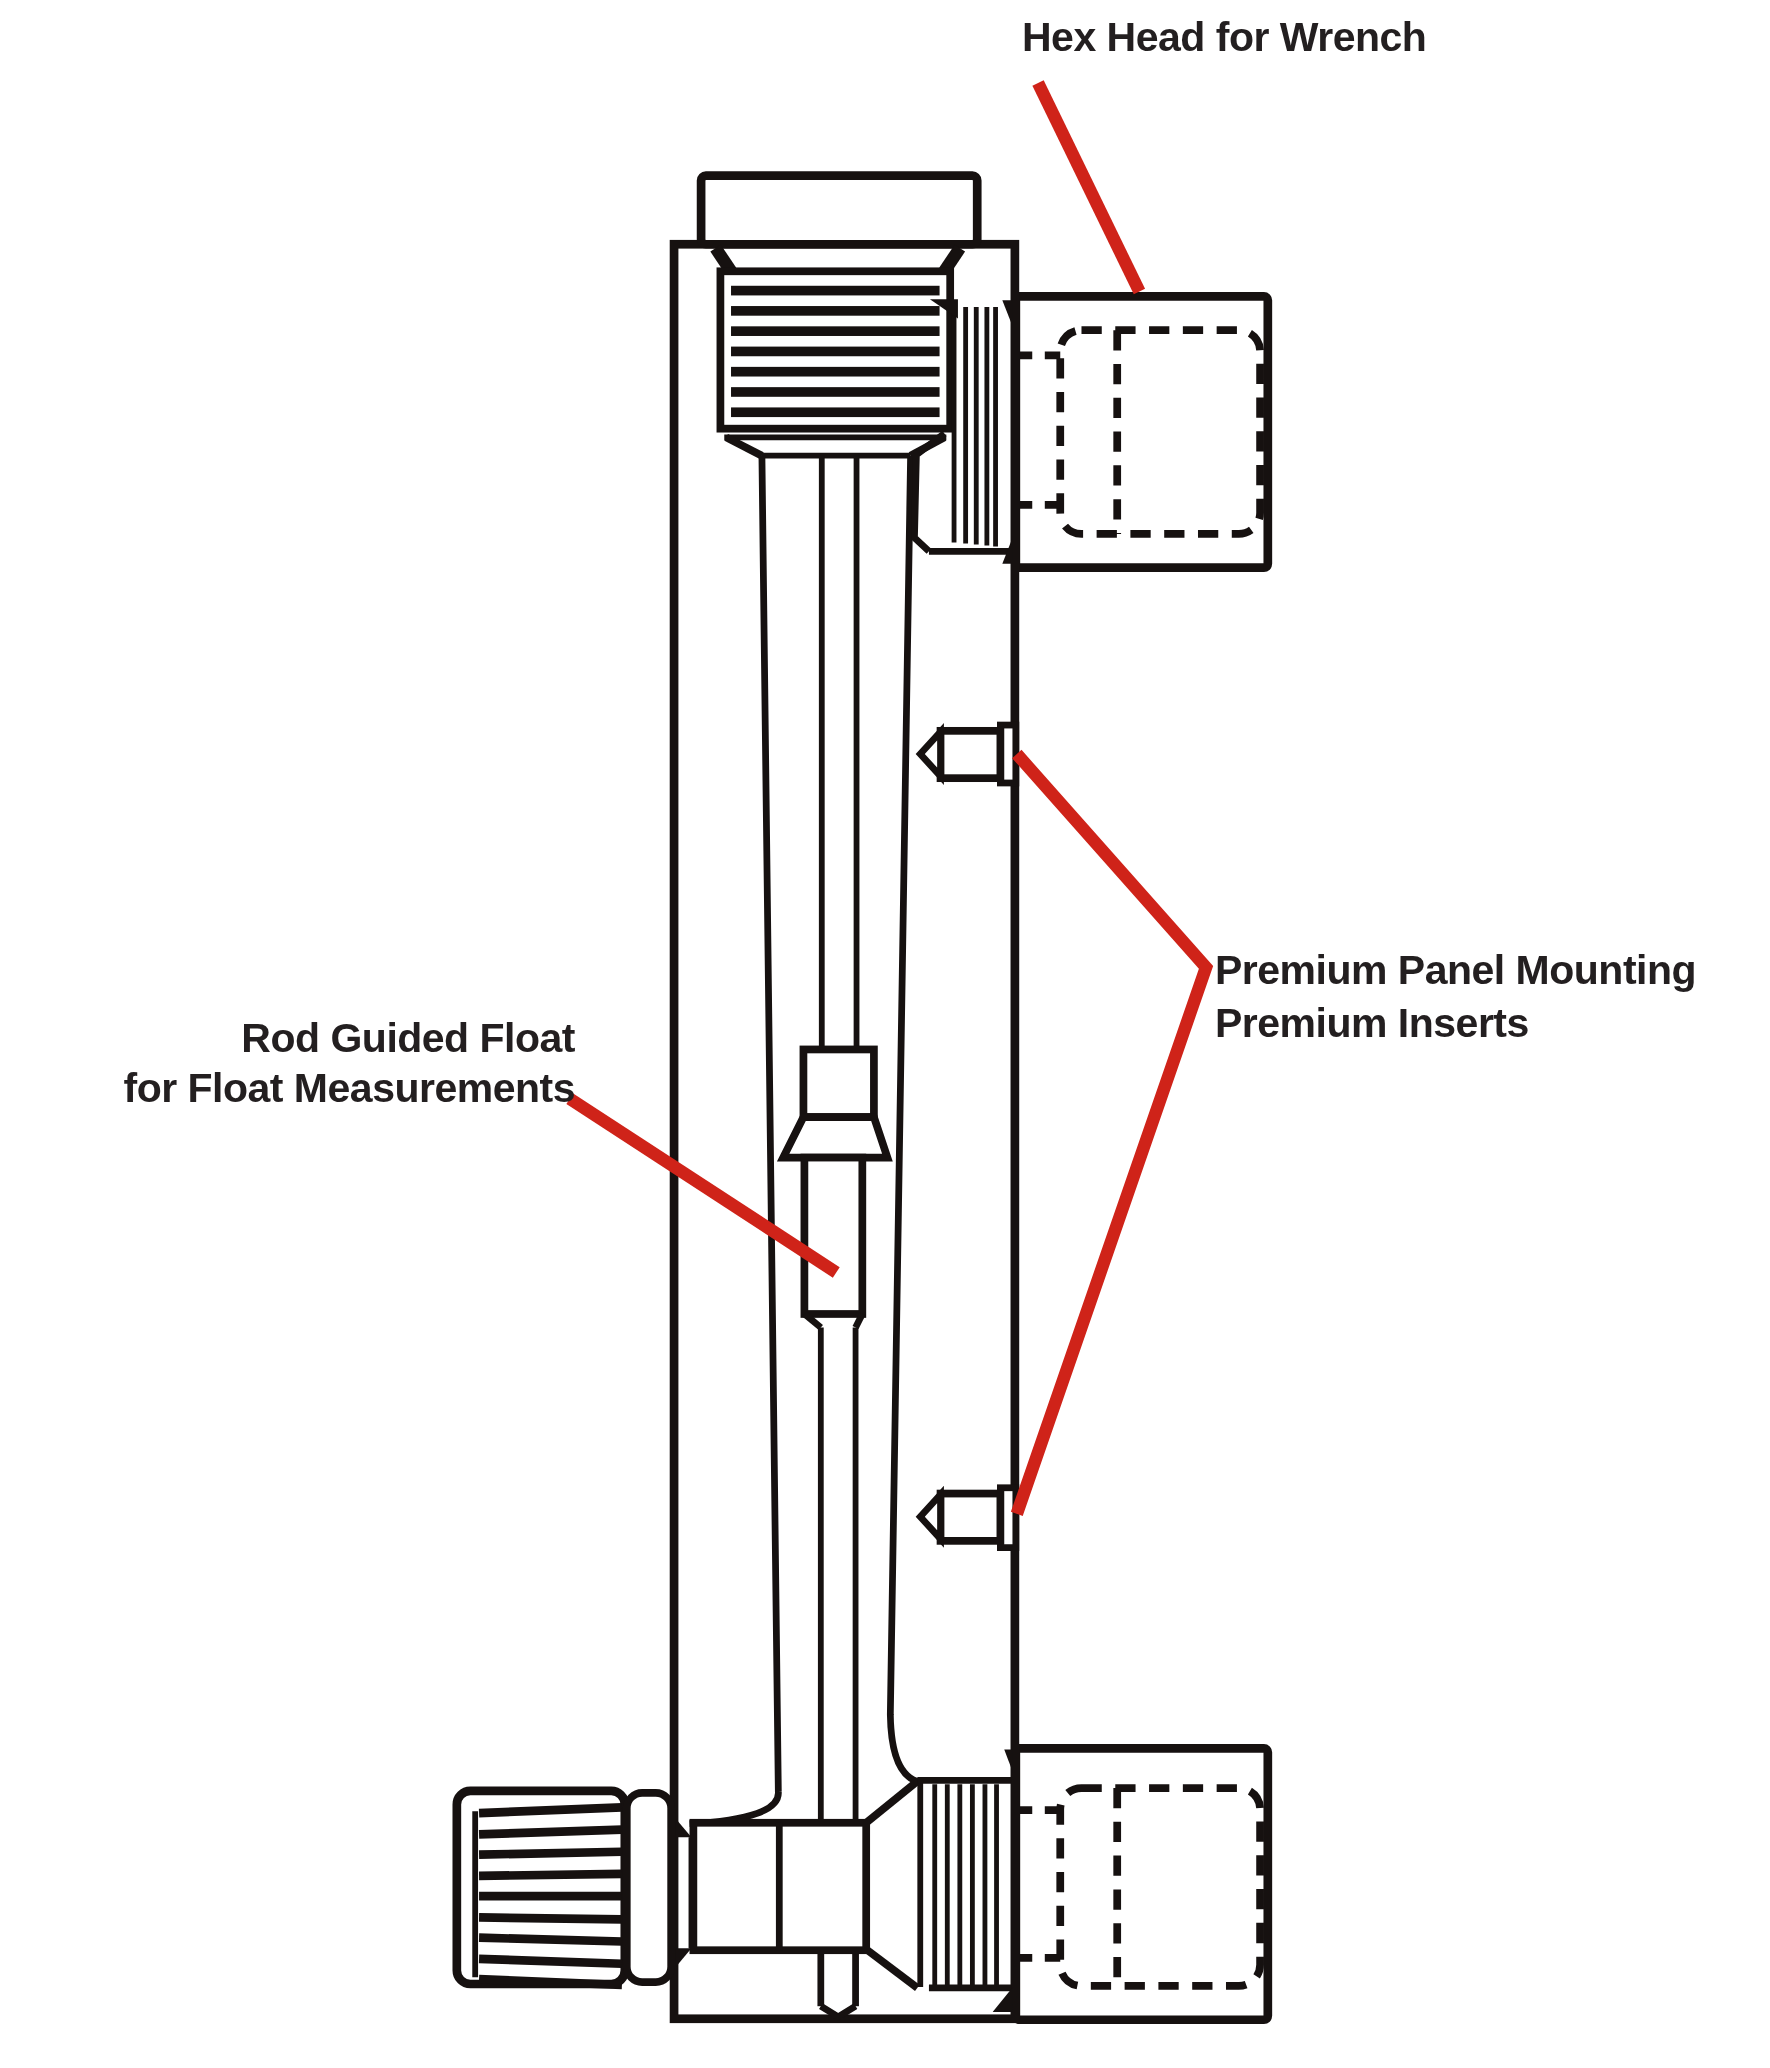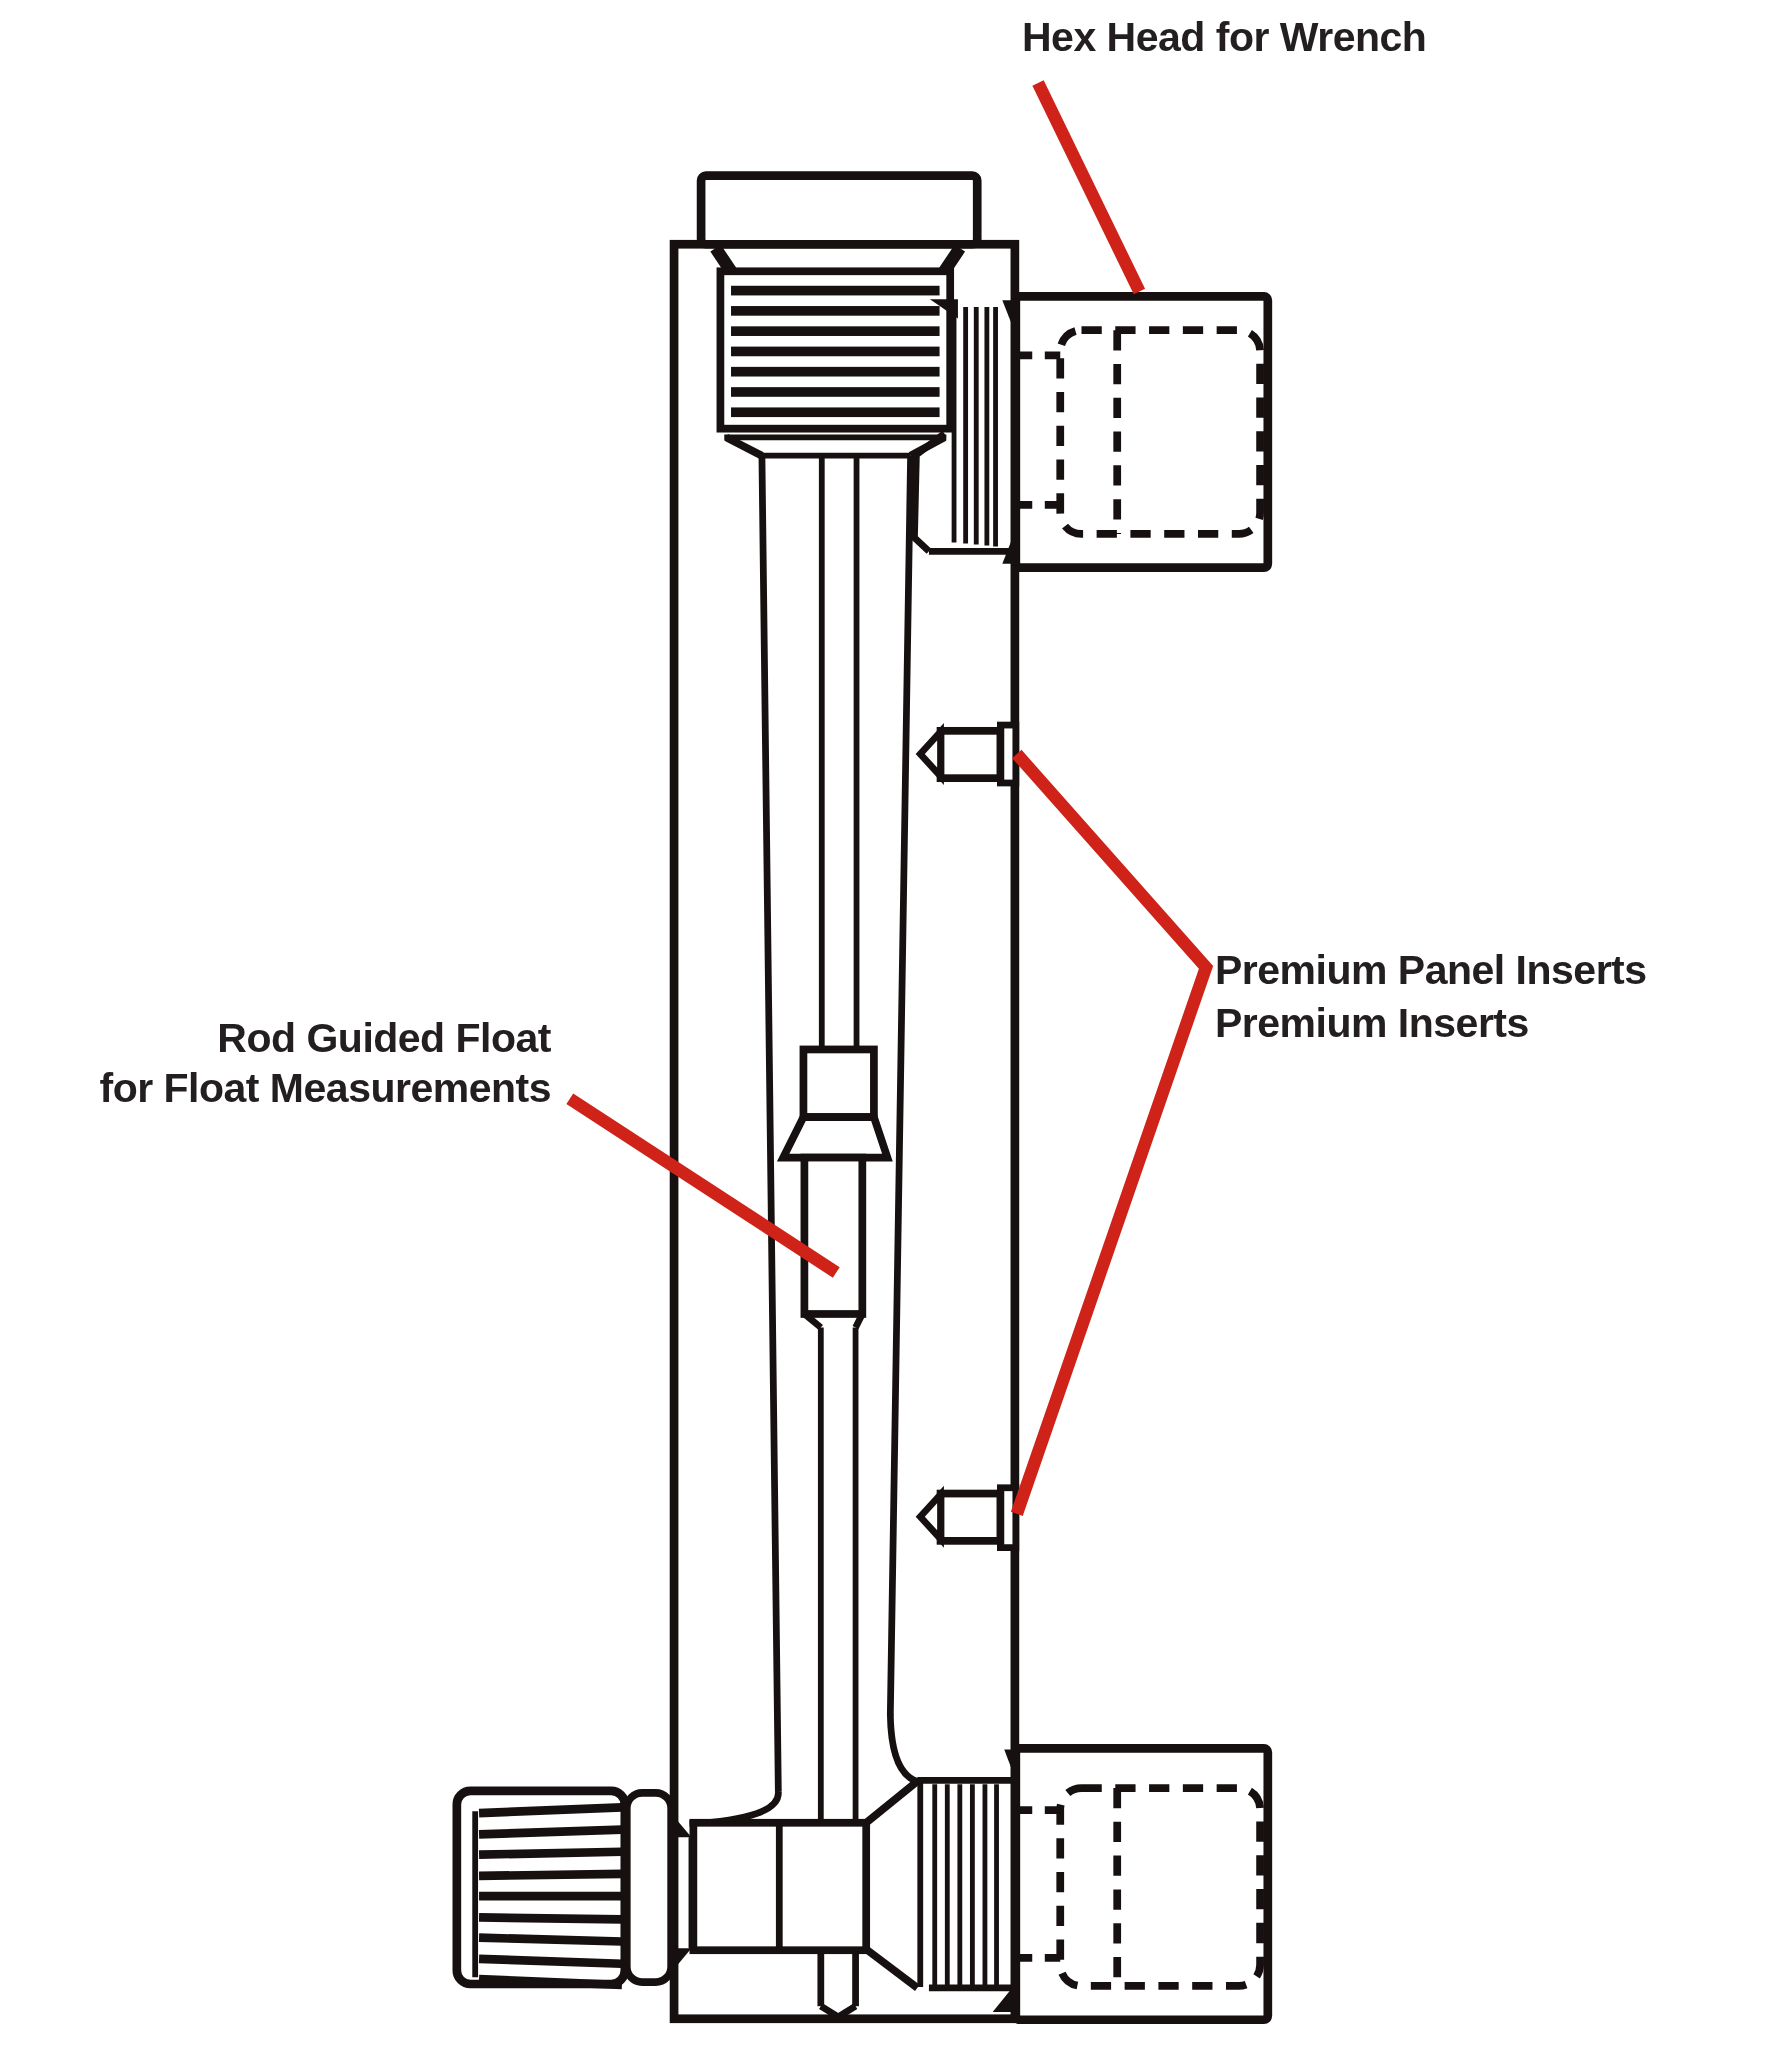--- a/index.html
+++ b/index.html
@@ -21,21 +21,21 @@
   .lbl{
     position:absolute;
     color:var(--text);
     font-weight:bold;
     font-size:41px;
     line-height:53px;
     letter-spacing:-0.5px;
     white-space:nowrap;
   }
   .lbl .row{display:block;}
-  #float-label{line-height:50px;text-align:right;}
+  #float-label{line-height:50px;text-align:right;padding-left:24px;}
   
   .ln{stroke:var(--line);fill:none;stroke-linecap:butt;stroke-linejoin:miter;}
   .wf{stroke:var(--line);fill:#ffffff;stroke-linejoin:miter;}
   .bf{fill:var(--line);stroke:none;}
   .s5{stroke-width:5;} .s6{stroke-width:6;} .s7{stroke-width:7;}
   .s8{stroke-width:8;} .s9{stroke-width:9;} .s13{stroke-width:13;}
   .dash{stroke-dasharray:21 14;}
   .dash2{stroke-dasharray:18 13;}
   .red{stroke:var(--annotation);stroke-width:13;fill:none;stroke-linecap:butt;}
 </style>
@@ -176,21 +176,21 @@
       <line class="red" x1="590" y1="1138" x2="866" y2="1318"></line>
       <polyline class="red" points="1053,781 1249,1002 1053,1568"></polyline>
     </g>
   </svg>
 
   <div id="hex-label" class="lbl" style="left:1022px;top:10.6px;">
     <span class="row">Hex Head for Wrench</span>
   </div>
 
   <div id="panel-label" class="lbl" style="left:1215px;top:944px;">
-    <span class="row">Premium Panel Inserts</span>
+    <span class="row">Premium Panel Mounting</span>
     <span class="row">Premium Inserts</span>
   </div>
 
   <div id="float-label" class="lbl" style="left:0px;top:1013px;width:551px;">
     <span class="row">Rod Guided Float</span>
     <span class="row">for Float Measurements</span>
   </div>
 
 </div>
 

